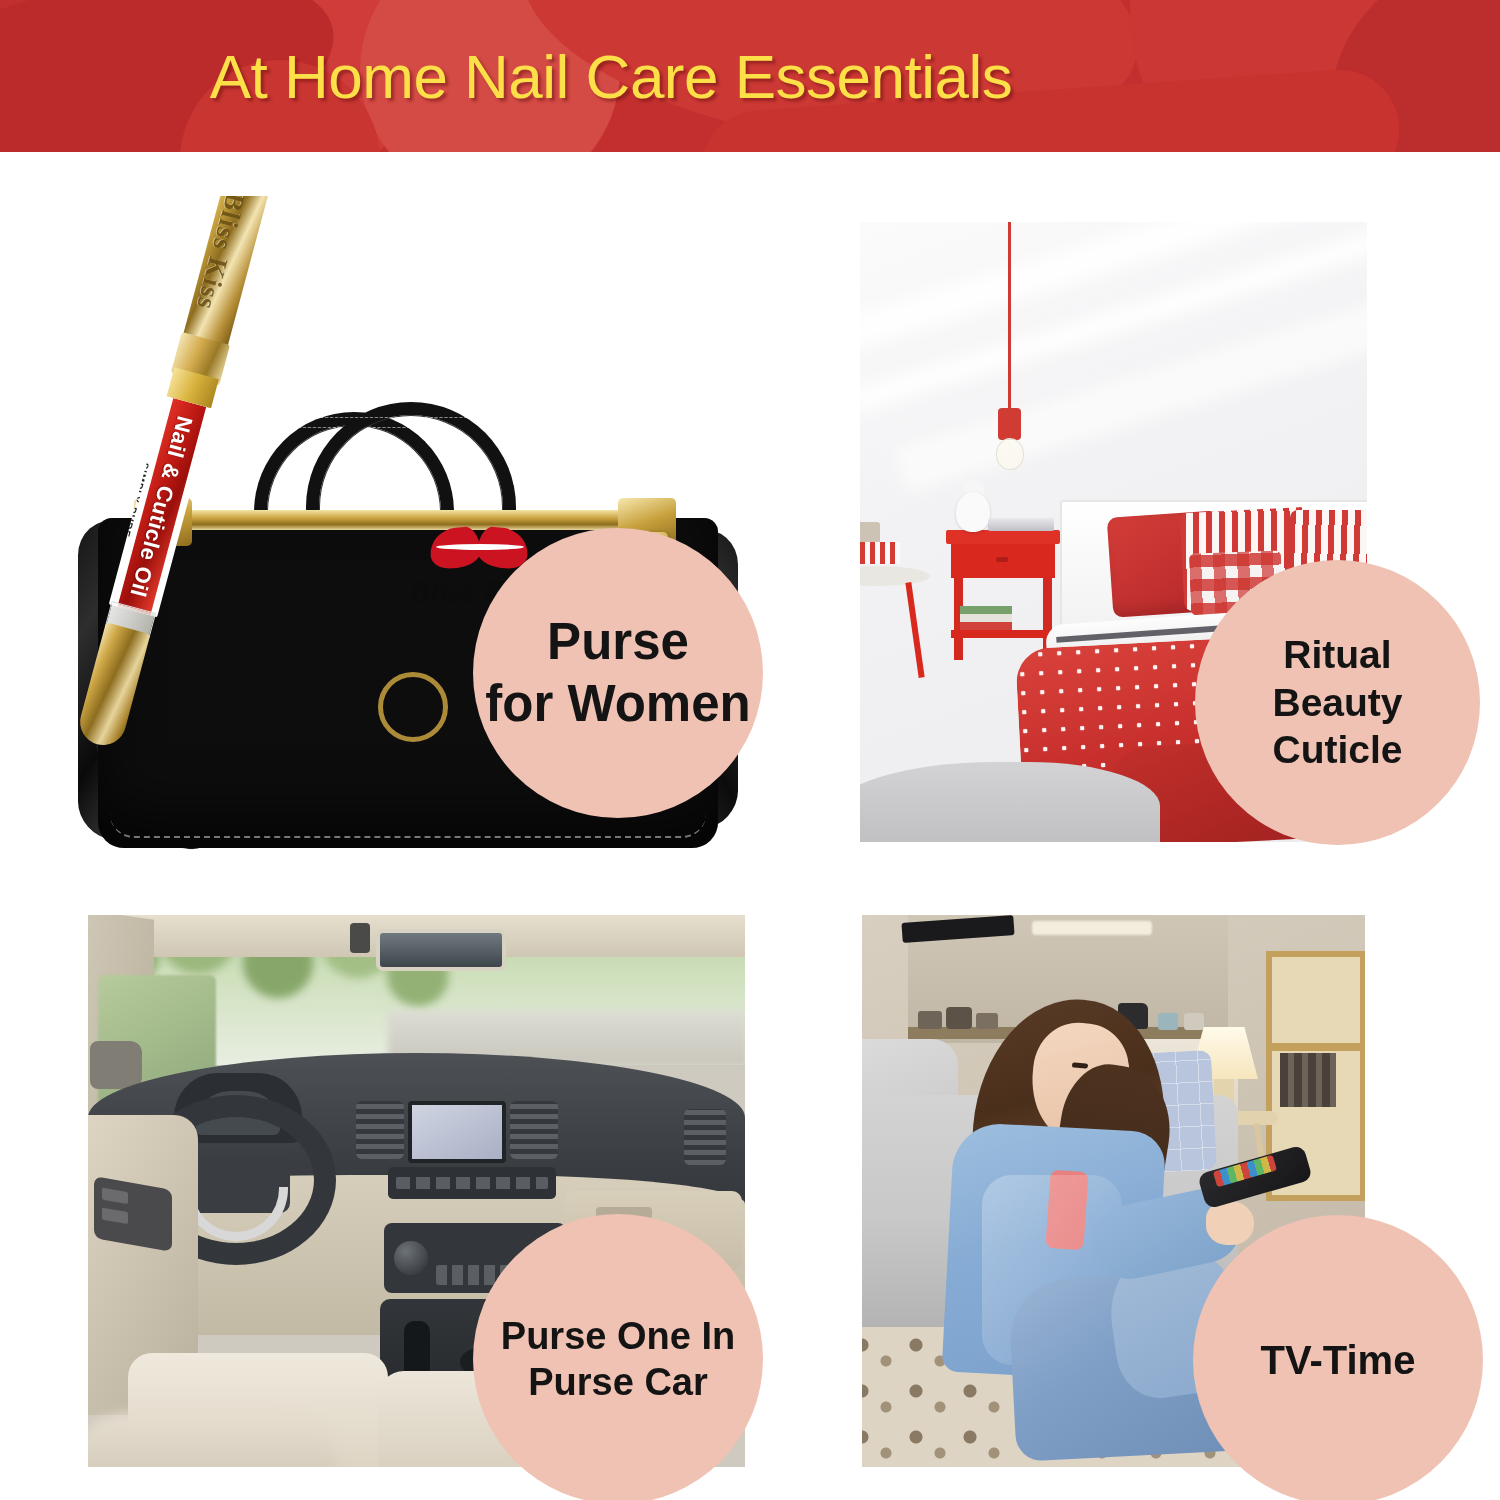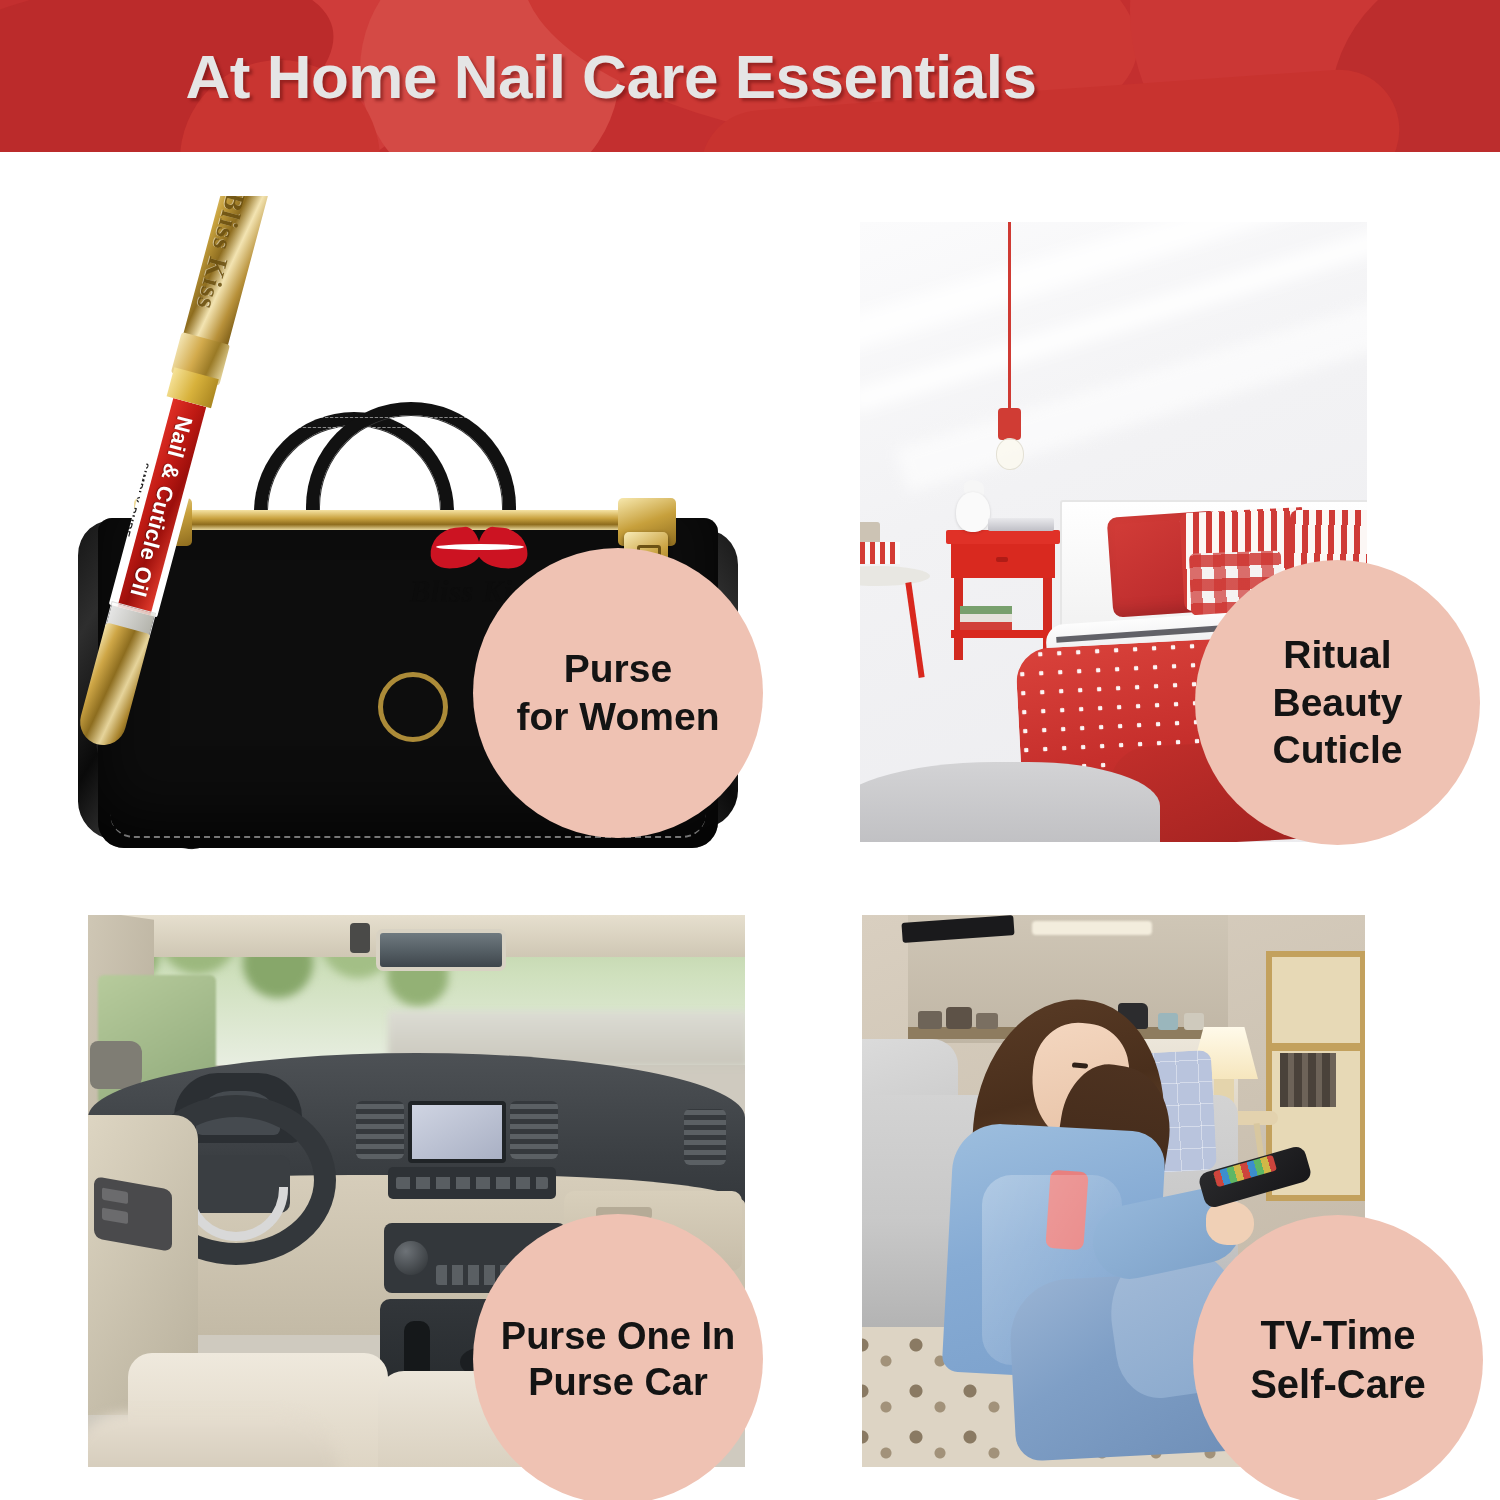--- a/index.html
+++ b/index.html
@@ -25,23 +25,23 @@
   .bb4 { width:620px; height:260px; left:520px; top:-120px; background:#cc3834;
          transform:rotate(8deg); }
   .bb5 { width:420px; height:420px; left:1130px; top:-200px; background:#cb3735; }
   .bb6 { width:300px; height:300px; left:1330px; top:-40px; background:#bc2d2d; }
   .bb7 { width:200px; height:200px; left:180px; top:60px;  background:#c93531; }
   .bb8 { width:700px; height:120px; left:700px; top:90px;  background:#c8332f;
          transform:rotate(-4deg); border-radius:60px; }
   .banner-title {
     position:absolute; left:0; top:0; width:1222px; height:152px;
     display:flex; align-items:center; justify-content:center;
-    color:#e5e5e5;
+    color:#fde047;
     font-size:62px;
-    font-weight:bold;
+    font-weight:normal;
     letter-spacing:-0.5px;
     text-shadow:3px 3px 3px rgba(90,10,10,0.45);
     white-space:nowrap;
   }
 
   .photo {
     position:absolute; overflow:hidden;
   }
 
   
@@ -227,22 +227,22 @@
     color:#0c0c0c;
     font-family:"Liberation Serif", serif;
     font-size:31px;
     font-weight:bold;
     letter-spacing:0.5px;
     font-style:italic;
   }
   .logo-tm { font-size:12px; vertical-align:super; font-style:normal; }
 
   #badge-purse {
-    left:473px; top:548px; width:290px; height:290px;
-    font-size:39px;
+    left:473px; top:528px; width:290px; height:290px;
+    font-size:51px;
   }
 
   
   #bedroom-photo { left:860px; top:222px; width:507px; height:620px; background:#f4f4f5; }
   .bd-wall {
     position:absolute; inset:0;
     background:linear-gradient(160deg,#fbfbfc 0%,#f2f2f4 40%,#ececef 100%);
   }
   .bd-sun1, .bd-sun2, .bd-sun3 {
     position:absolute; background:rgba(255,255,255,0.85);
@@ -898,15 +898,14 @@
   <div class="lr-knee"></div>
   <div class="lr-arm"></div>
   <div class="lr-hand"></div>
   <div class="lr-remote"></div>
   <div class="lr-remote-btns"></div>
 </div>
 
 <div class="badge" id="badge-living">
   <div>
     <span>TV-Time</span>
-    <span>Self-Care</span>
   </div>
 </div>
 
 </body></html>

